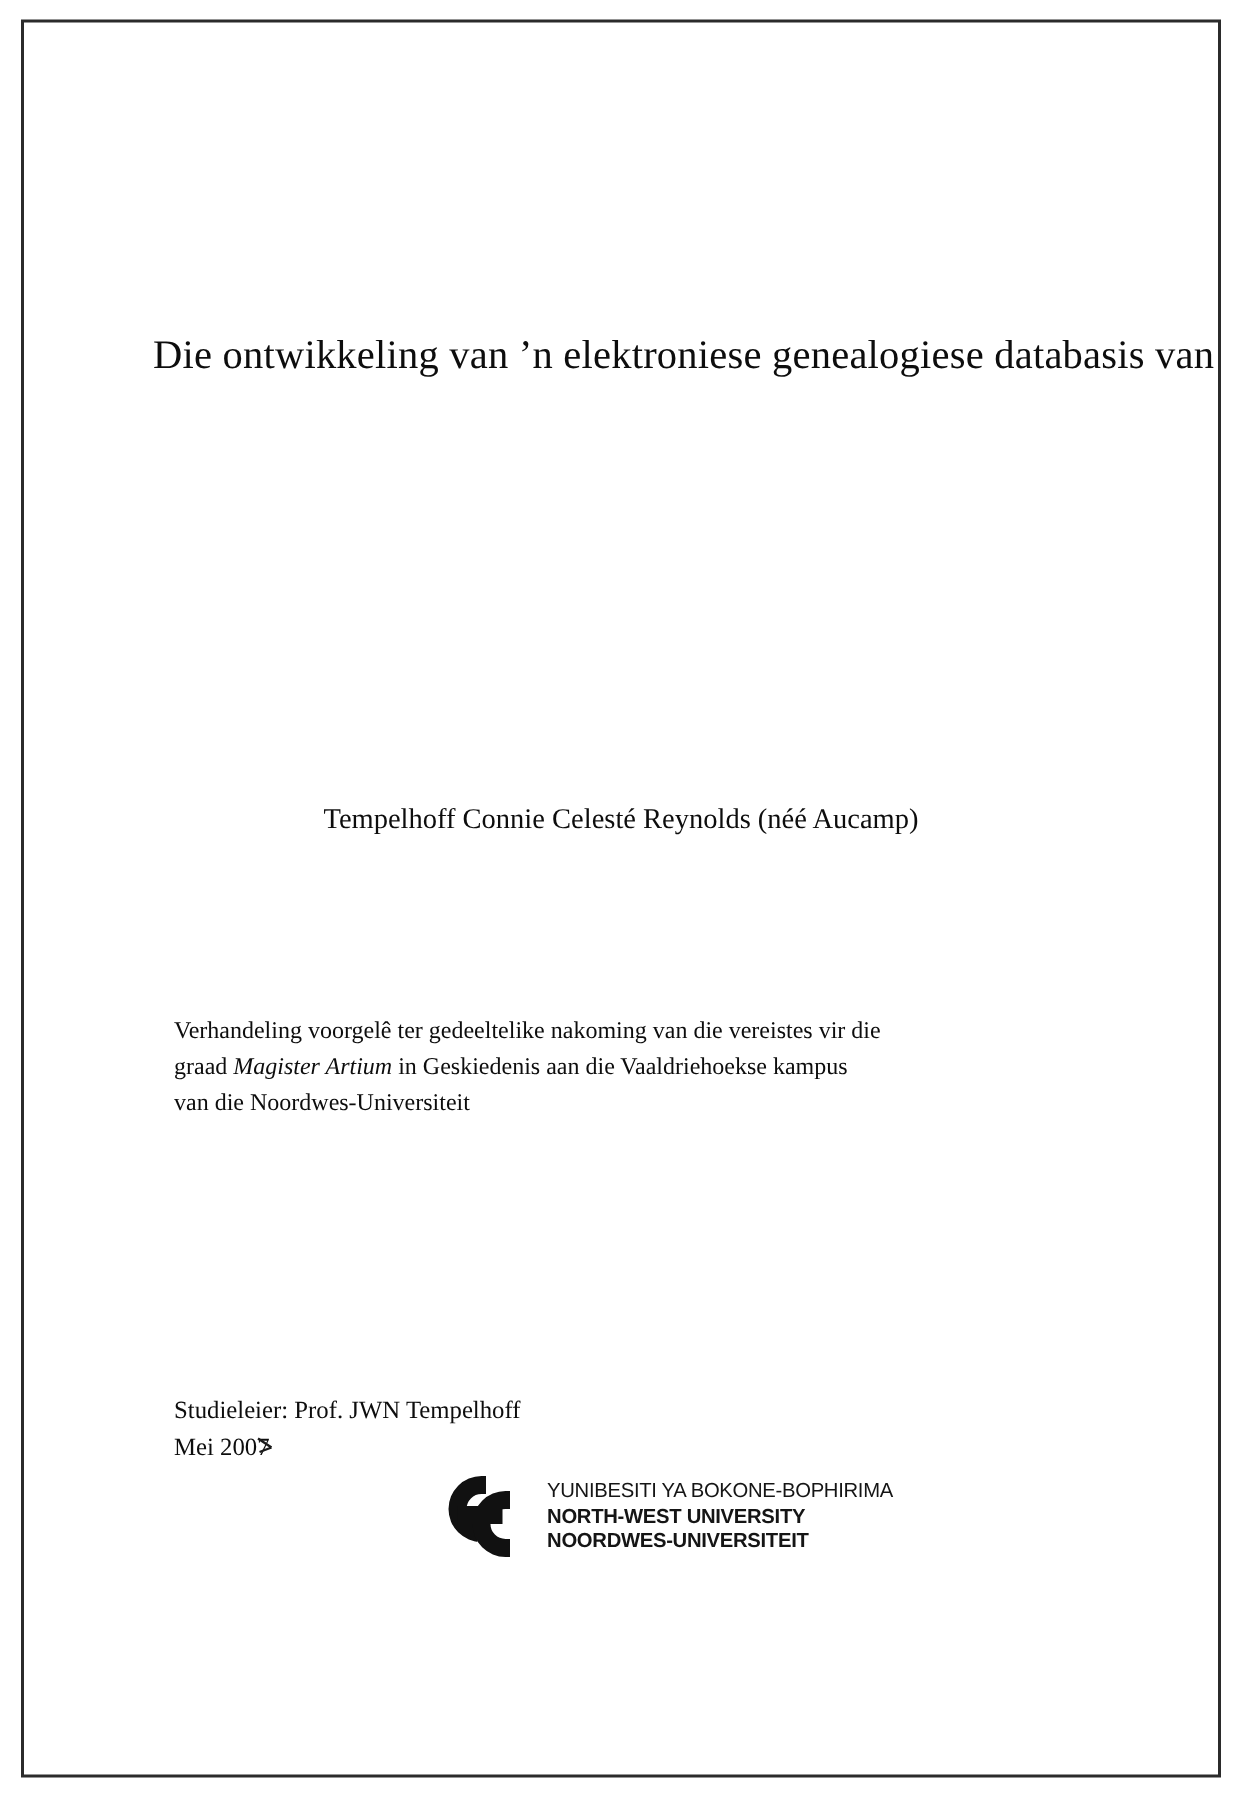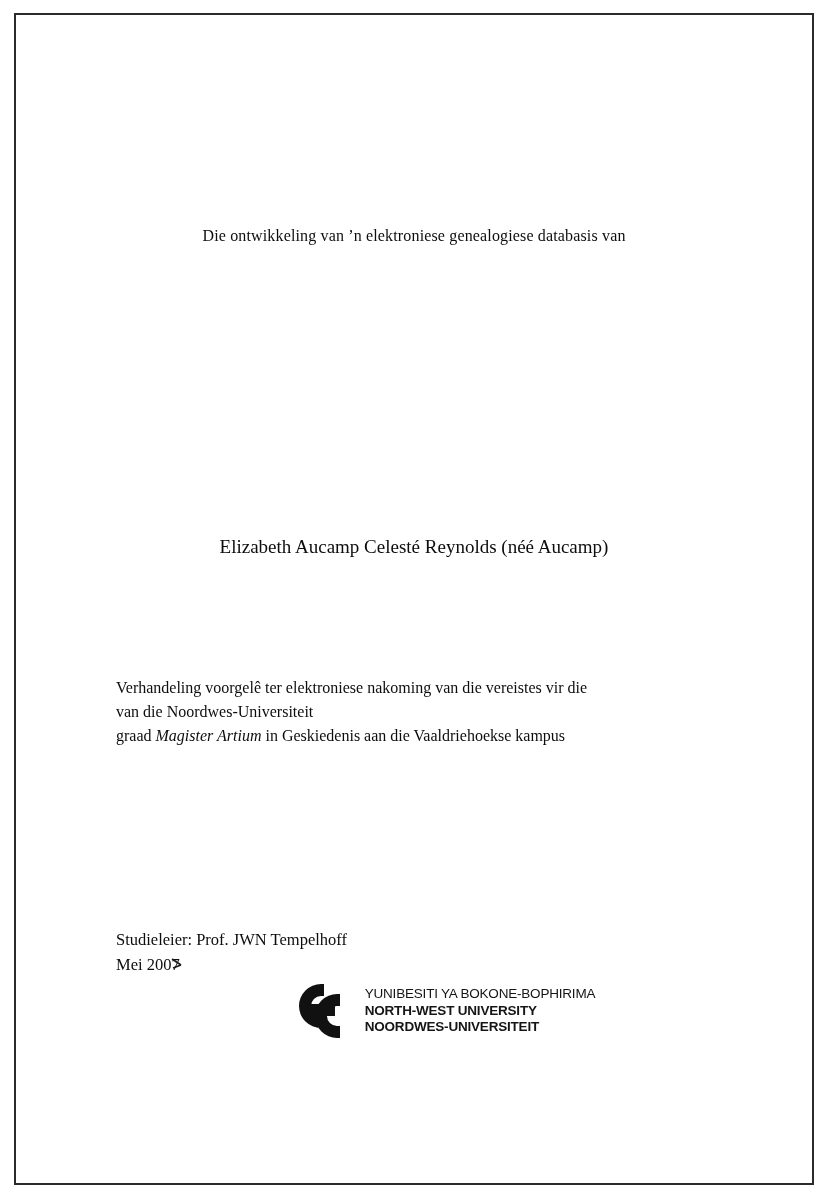--- a/index.html
+++ b/index.html
@@ -34,21 +34,21 @@
     box-sizing: border-box;
   }
   .title-block {
     position: absolute;
     left: 86px;
     right: 86px;
     top: 198px;
     text-align: center;
   }
   .title-line {
-    font-size: 16px;
+    font-size: 27px;
     line-height: 46px;
     letter-spacing: 0.15px;
     white-space: nowrap;
   }
   .byline-label {
     position: absolute;
     left: 86px;
     right: 86px;
     top: 433px;
     text-align: center;
@@ -126,26 +126,26 @@
 <body>
 
 <div class="page-frame">
   <div class="page-inner">
 
     <div class="title-block">
       <div class="title-line">Die ontwikkeling van ’n elektroniese genealogiese databasis van</div>
     </div>
 
 
-    <div class="author">Elizabeth Aucamp Celesté Reynolds (néé Aucamp)</div>
+    <div class="author">Tempelhoff Connie Celesté Reynolds (néé Aucamp)</div>
 
     <div class="statement">
-      <div class="just">Verhandeling voorgelê ter elektroniese nakoming van die vereistes vir die</div>
+      <div class="just">Verhandeling voorgelê ter gedeeltelike nakoming van die vereistes vir die</div>
+      <div><span>graad </span><em>Magister Artium</em><span> in Geskiedenis aan die Vaaldriehoekse kampus</span></div>
       <div>van die Noordwes-Universiteit</div>
-      <div><span>graad </span><em>Magister Artium</em><span> in Geskiedenis aan die Vaaldriehoekse kampus</span></div>
     </div>
 
     <div class="supervisor-block">
       <div>Studieleier: Prof. JWN Tempelhoff</div>
       <div class="date-line">
         <span>Mei 2007</span>
         <svg class="strike" viewBox="0 0 12 12">
           <path d="M1 1 L10 7 M10 7 L2 10" stroke="#1a1a1a" stroke-width="1.6" fill="none"></path>
         </svg>
       </div>

